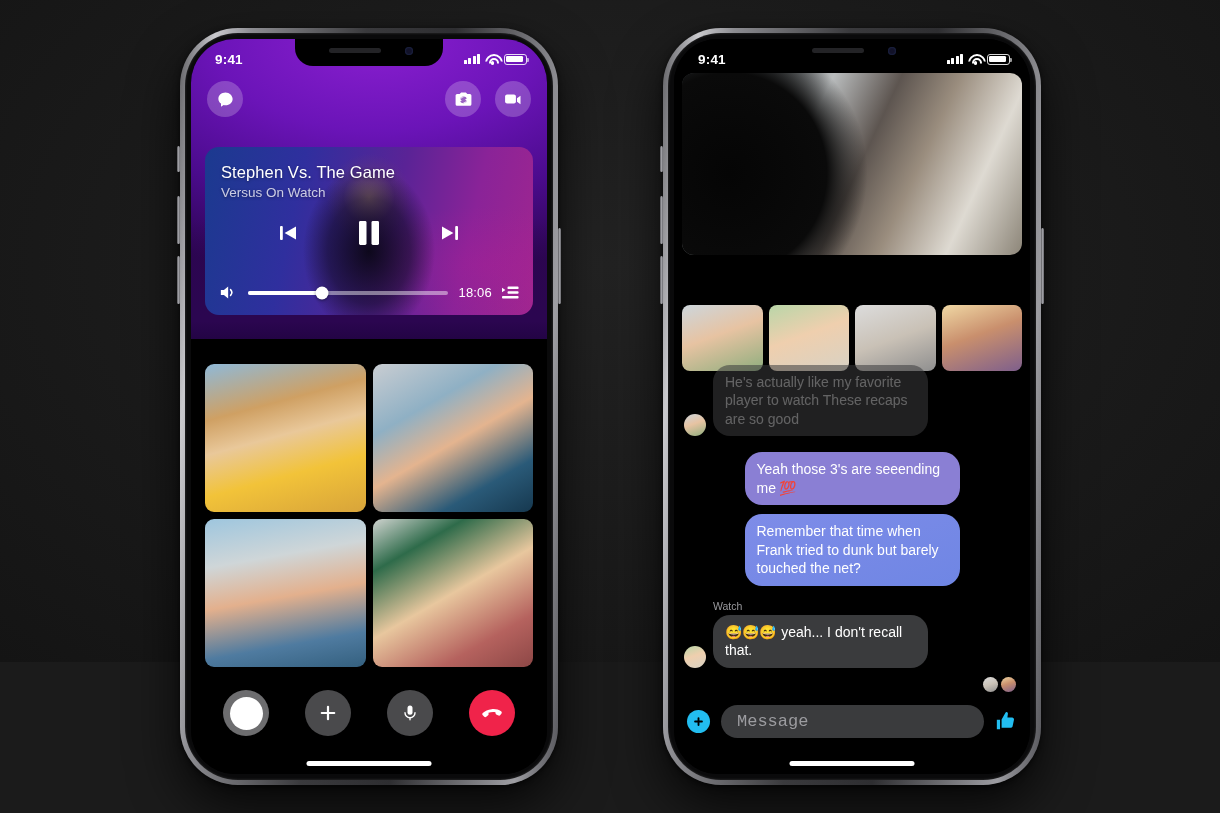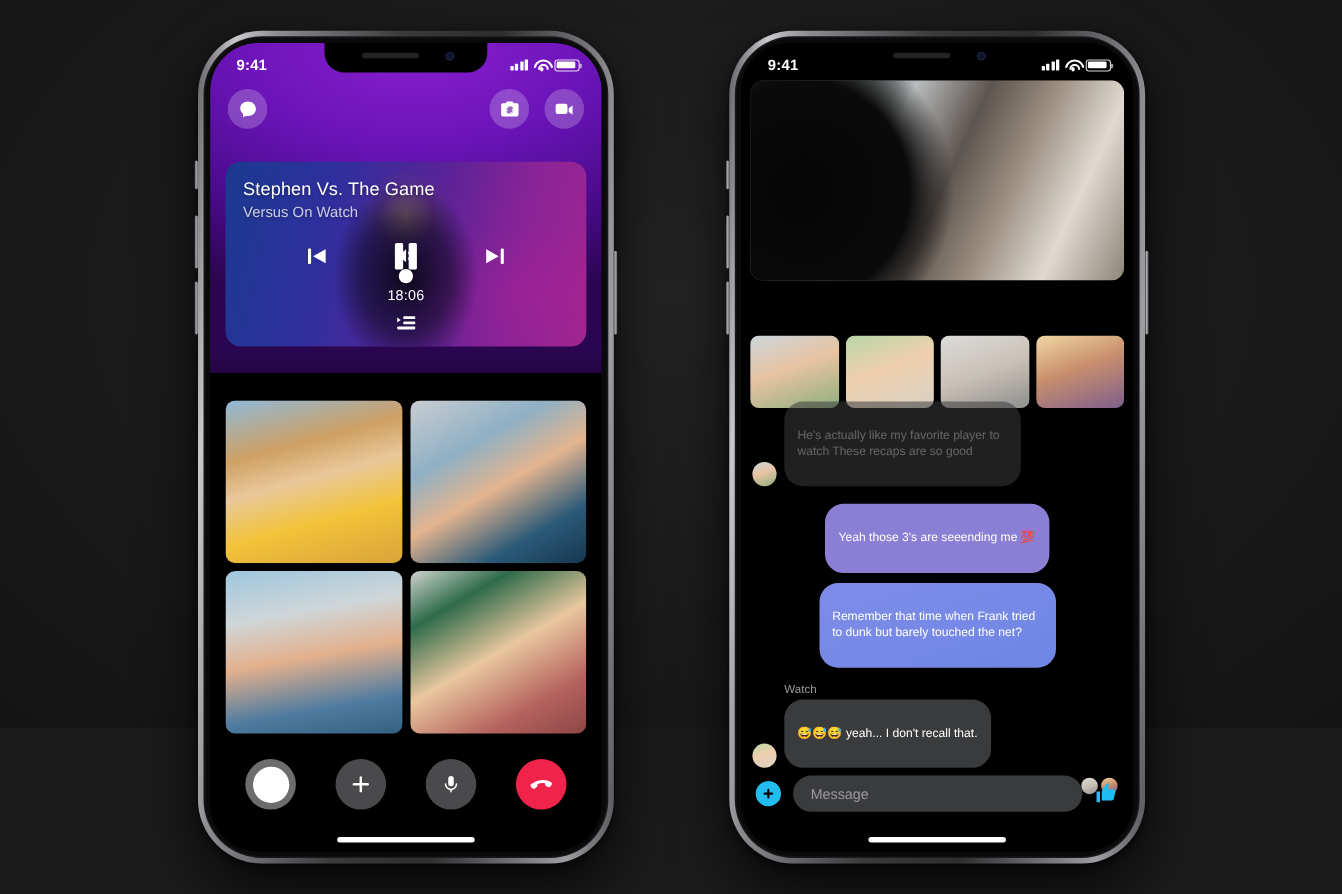--- a/index.html
+++ b/index.html
@@ -165,21 +165,21 @@
     position: absolute; top: 38px; left: 16px;
     color: rgba(225,225,240,.88); font-size: 13.5px;
     text-shadow: 0 1px 3px rgba(0,0,0,.4);
   }
   .player-ctrls {
     position: absolute; top: 72px; left: 0; right: 0;
     display: flex; align-items: center; justify-content: center; gap: 56px;
   }
   .player-bottom {
     position: absolute; bottom: 14px; left: 14px; right: 14px;
-    display: flex; align-items: center; gap: 10px; flex-direction: column;
+    display: flex; align-items: center; gap: 10px;
   }
   .track {
     flex: 1; height: 4px; border-radius: 2px;
     background: rgba(255,255,255,.45); position: relative;
   }
   .track .fill { position: absolute; left: 0; top: 0; bottom: 0; width: 37%; background: #fff; border-radius: 2px; }
   .track .knob {
     position: absolute; left: 37%; top: 50%;
     transform: translate(-50%,-50%);
     width: 13px; height: 13px; border-radius: 50%; background: #fff;
@@ -227,22 +227,22 @@
     padding: 0 10px;
   }
   .row { display: flex; align-items: flex-end; margin-bottom: 9px; }
   .row.out { justify-content: center; }
   .avatar {
     width: 22px; height: 22px; border-radius: 50%;
     flex: 0 0 22px; margin-right: 7px; overflow: hidden;
     background: #555; position: relative;
   }
   .bubble {
-    max-width: 215px; padding: 24px 12px;
-    border-radius: 17px; font-size: 11px; line-height: 1.32;
+    max-width: 215px; padding: 8px 12px;
+    border-radius: 17px; font-size: 14px; line-height: 1.32;
     color: #fff; word-wrap: break-word;
   }
   .bubble.in { background: #3a3b3d; }
   .bubble.faded { color: rgba(255,255,255,.30); background: rgba(58,59,61,.55); }
   .bubble.out-purple { background: #8a7fd4; }
   .bubble.out-blue { background: linear-gradient(160deg, #7e8ce8 0%, #6f86e4 100%); }
   .bubble.out-cyan { background: #22bdf0; }
   .sender {
     font-size: 10.5px; color: #9a9a9e; margin: 0 0 3px 29px;
   }
@@ -256,22 +256,22 @@
     display: flex; align-items: center; gap: 11px; padding: 0 13px;
   }
   .plus-btn {
     width: 23px; height: 23px; border-radius: 50%; flex: 0 0 23px;
     background: #22bdf0; display: flex; align-items: center; justify-content: center;
     border: none; cursor: pointer;
   }
   .msg-input {
     flex: 1; height: 33px; border-radius: 17px;
     background: #3a3b3d; border: none; outline: none;
-    padding: 0 16px; color: #22c55e; font-size: 13px;
-    font-family: Liberation Sans, sans-serif;
+    padding: 0 16px; color: #22c55e; font-size: 17px;
+    font-family: Liberation Mono, monospace;
   }
   .msg-input::placeholder { color: #9c9ca0; }
   .thumb-up { font-size: 21px; line-height: 1; cursor: pointer; }
 
   
   .p1 { background: linear-gradient(165deg,#8fb9d8 0%,#cfa063 30%,#e9c89a 48%,#f2c339 70%,#d8a43a 100%); }
   .p2 { background: linear-gradient(150deg,#c9cdd2 0%,#8fb0c4 30%,#e4b48f 52%,#2a5a78 78%,#16384f 100%); }
   .p3 { background: linear-gradient(170deg,#9ec6de 0%,#cfd6d8 28%,#e3b08d 52%,#4f7ba0 80%,#34607f 100%); }
   .p4 { background: linear-gradient(150deg,#cfd3cf 0%,#2e6b4a 22%,#e8c79e 50%,#b5625e 78%,#8d4746 100%); }
   .phero {

